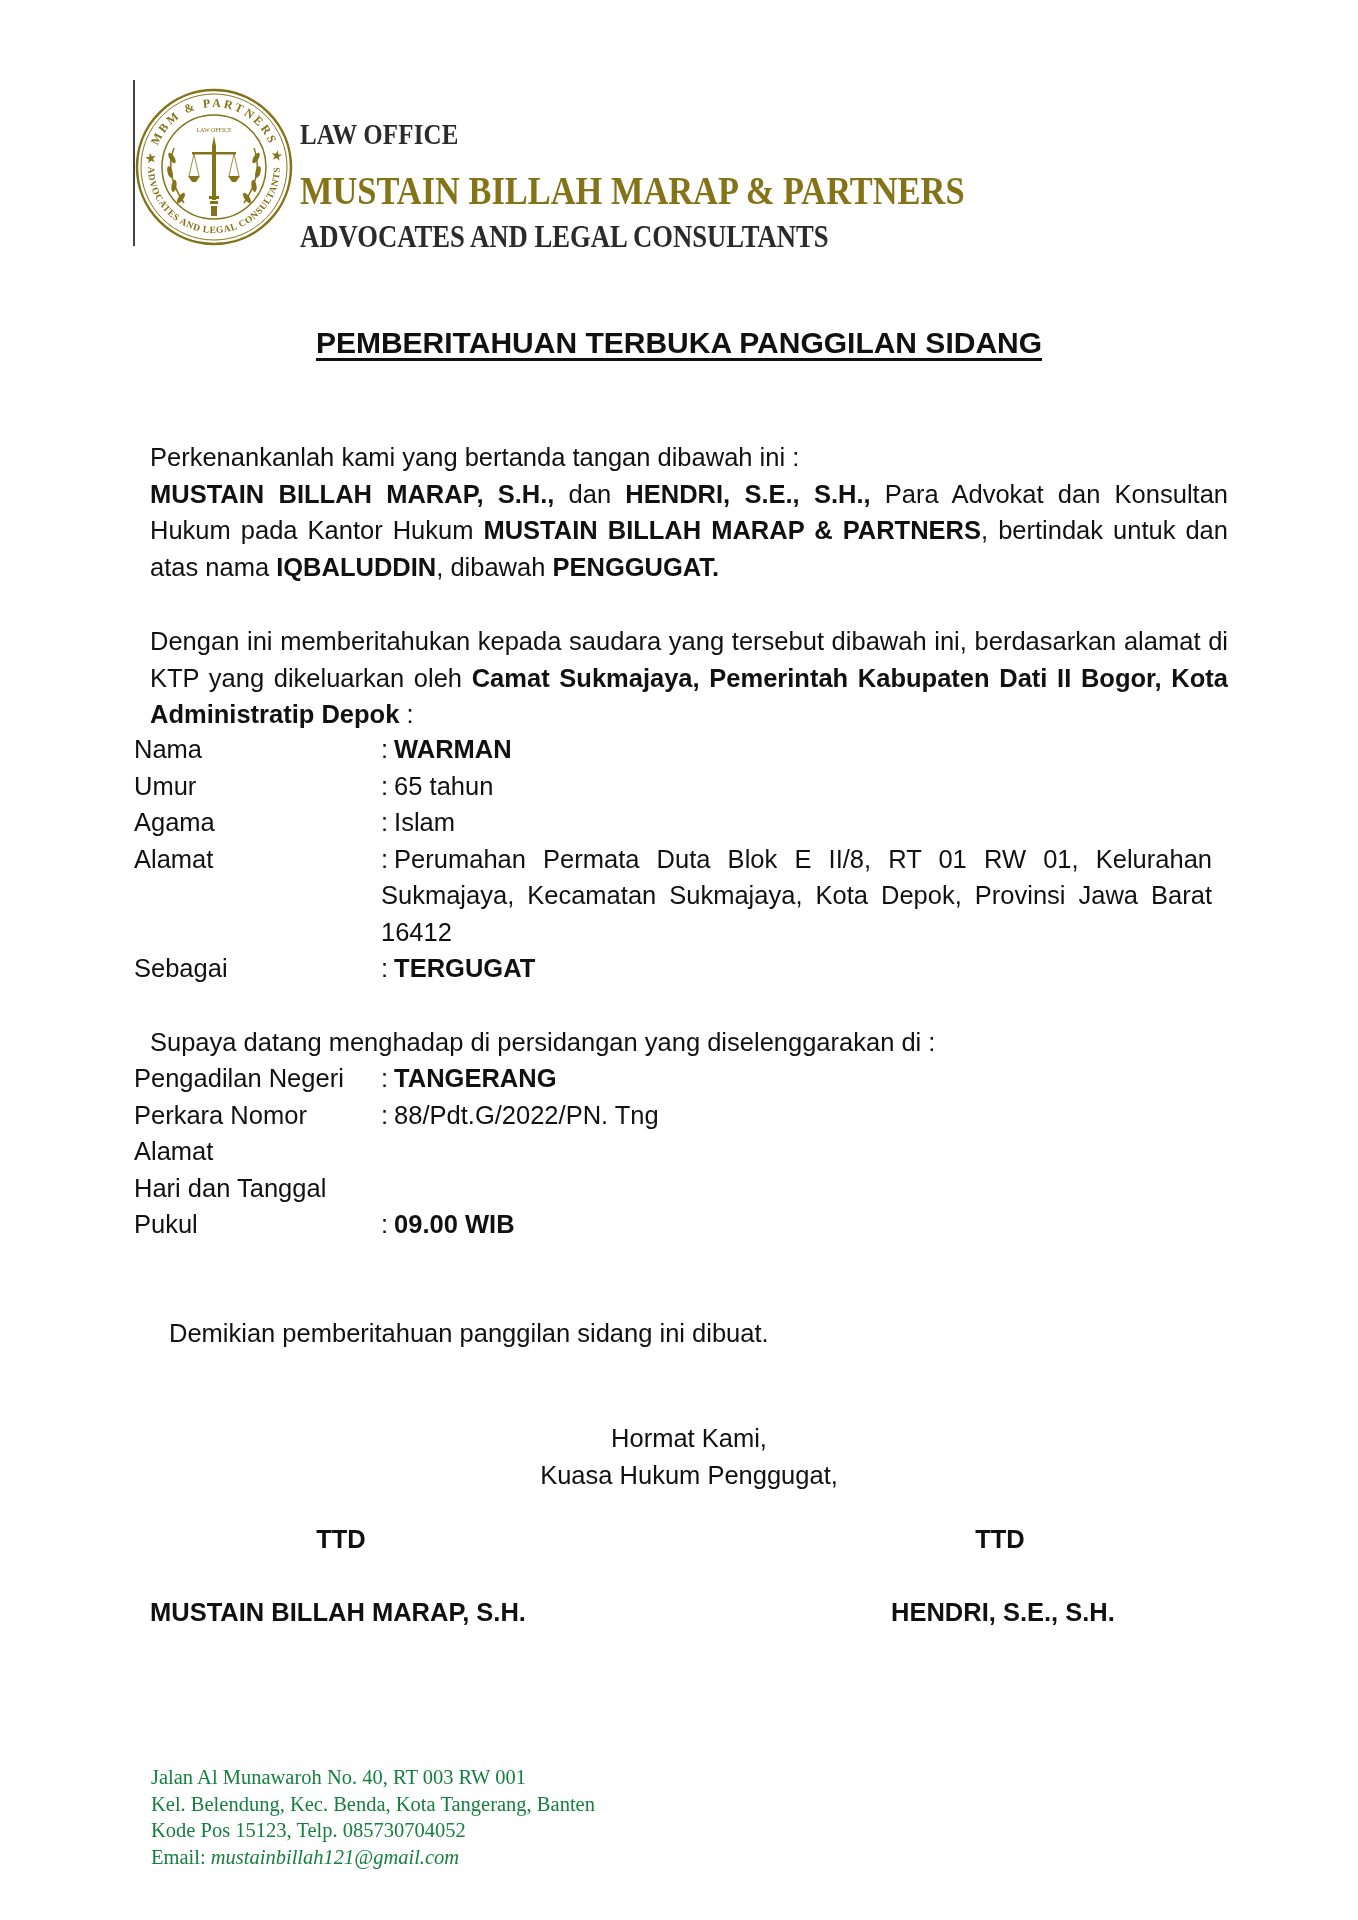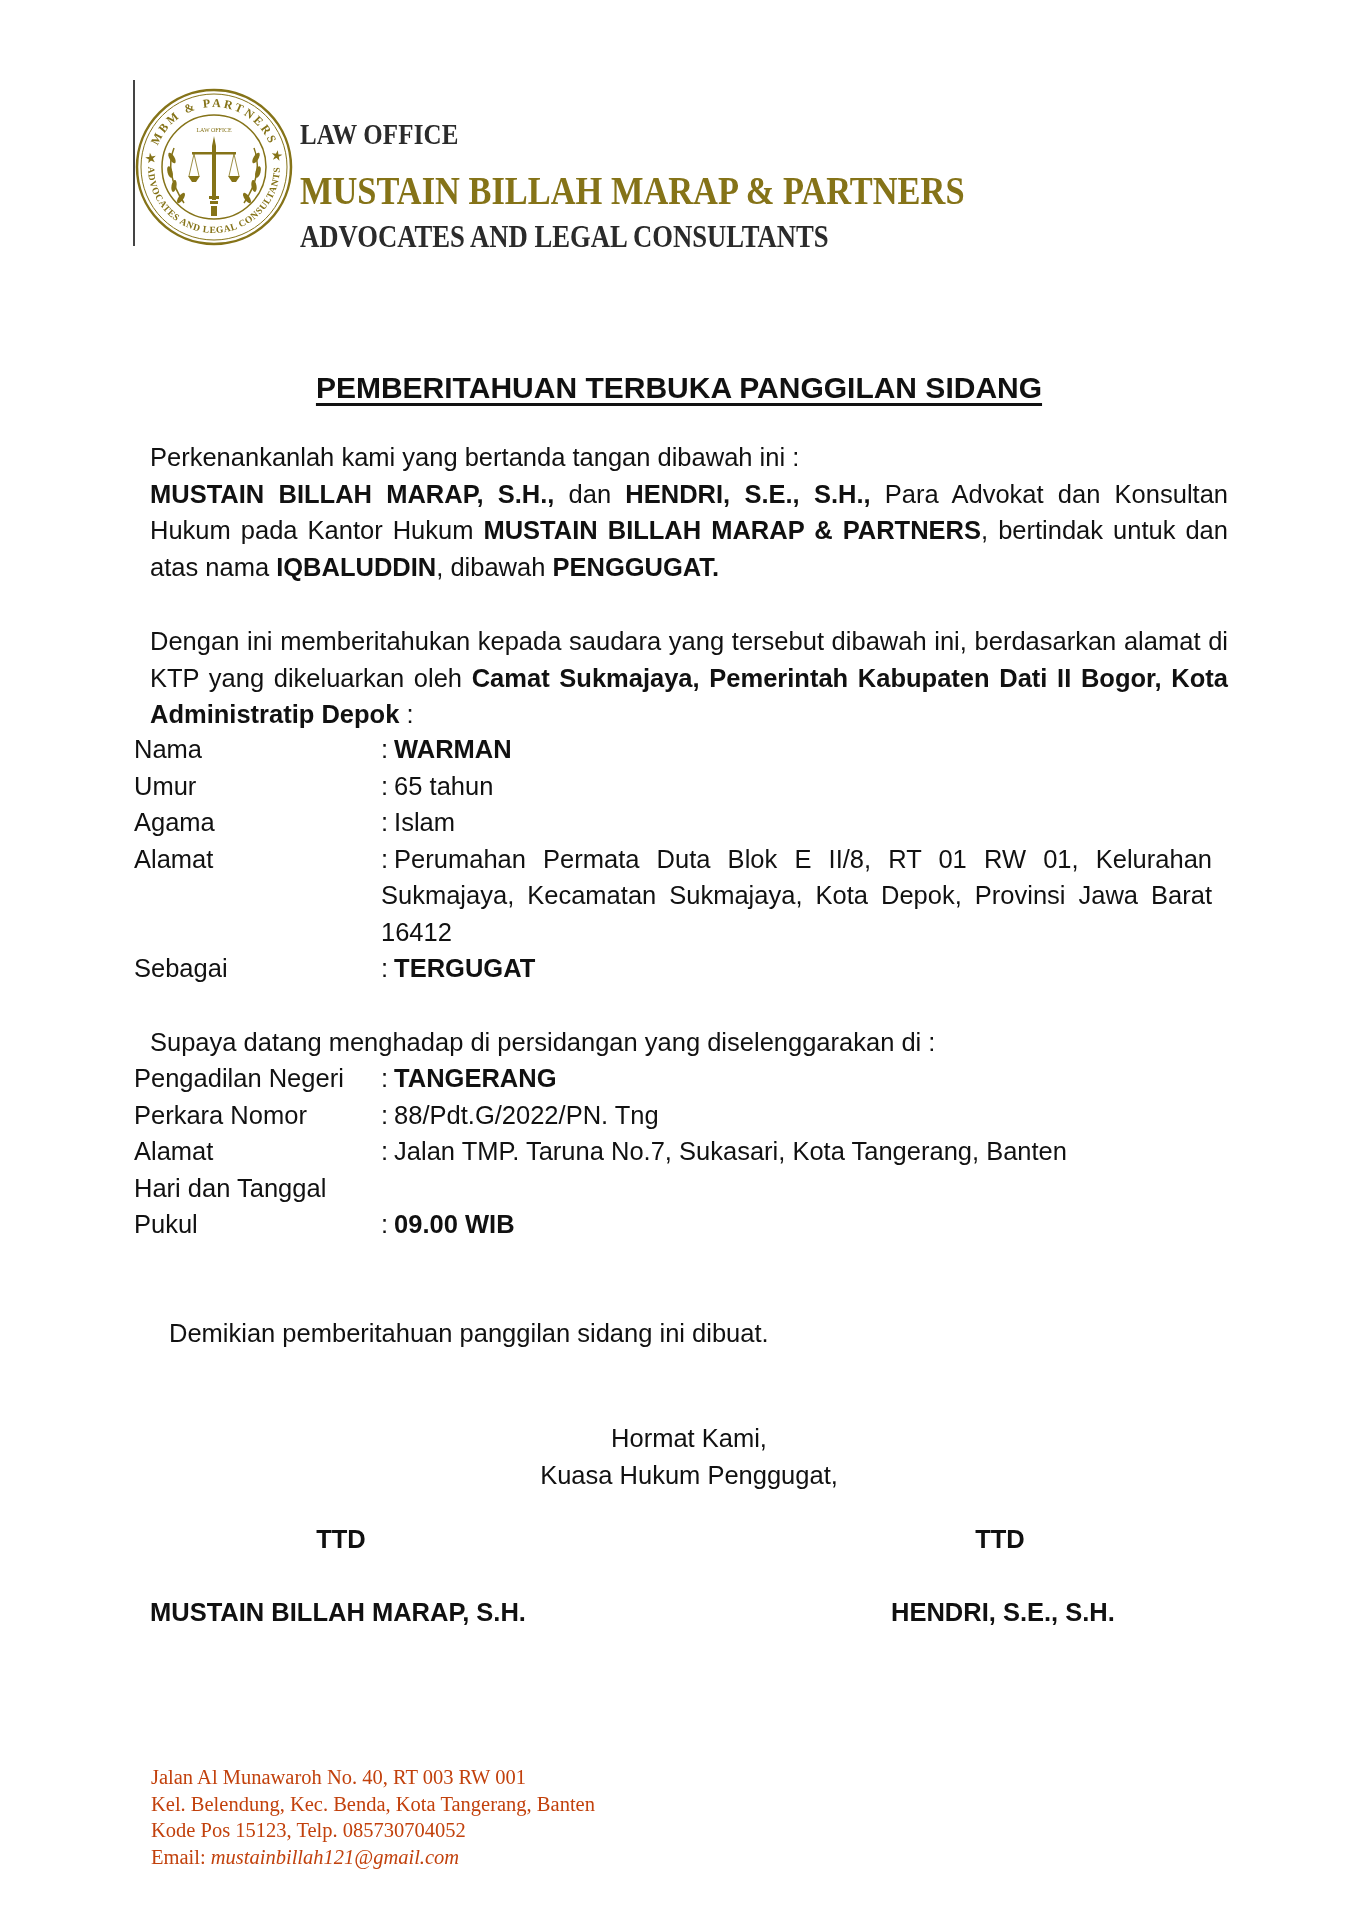--- a/index.html
+++ b/index.html
@@ -9,21 +9,21 @@
   
   .lh-rule { position: absolute; left: 133px; top: 80px; width: 1.5px; height: 166px; background: #444; }
   .logo { position: absolute; left: 134px; top: 88px; width: 160px; height: 158px; }
   .lh-text { position: absolute; left: 300px; font-family: "Liberation Serif", "DejaVu Serif", serif; font-weight: bold; white-space: nowrap; }
   .lh-office { top: 118px; font-size: 29px; color: #2b2b2b; transform: scaleX(0.86); transform-origin: left center; letter-spacing: 0.2px; }
   .lh-firm { top: 167px; font-size: 40px; color: #857318; transform: scaleX(0.86); transform-origin: left center; }
   .lh-sub { top: 219px; font-size: 31px; color: #2b2b2b; transform: scaleX(0.86); transform-origin: left center; }
 
   
   .doc { font-family: "Liberation Sans", "DejaVu Sans", sans-serif; font-size: 25.5px; color: #111; }
-  .title { position: absolute; left: 0; width: 1358px; top: 326px; text-align: center; font-weight: bold; font-size: 30px; margin-top: 45px; }
+  .title { position: absolute; left: 0; width: 1358px; top: 326px; text-align: center; font-weight: bold; font-size: 30px; }
   .title span { text-decoration: underline; text-decoration-thickness: 3px; text-underline-offset: 5px; }
 
   .para { position: absolute; left: 150px; width: 1078px; line-height: 36.5px; text-align: justify; text-align-last: left; }
   .p1 { top: 439px; }
   .p2 { top: 623px; }
   b { font-weight: bold; }
 
   .kv { position: absolute; left: 134px; width: 1078px; line-height: 36.5px; }
   .kv-row { display: flex; }
   .kv-label { width: 247px; flex: 0 0 247px; }
@@ -37,21 +37,21 @@
   .center-line { position: absolute; left: 0; width: 1378px; text-align: center; }
   .hormat { top: 1424px; }
   .kuasa { top: 1461px; }
   .ttd { position: absolute; font-weight: bold; top: 1525px; transform: translateX(-50%); }
   .ttd-left { left: 341px; }
   .ttd-right { left: 1000px; }
   .signame { position: absolute; font-weight: bold; top: 1598px; white-space: nowrap; }
   .sig-left { left: 150px; }
   .sig-right { left: 891px; }
 
-  .footer { position: absolute; left: 151px; top: 1764px; font-family: "Liberation Serif", "DejaVu Serif", serif; font-size: 20.5px; line-height: 26.5px; color: #c2410c; }
+  .footer { position: absolute; left: 151px; top: 1764px; font-family: "Liberation Serif", "DejaVu Serif", serif; font-size: 20.5px; line-height: 26.5px; color: #15803d; }
   .footer i { font-style: italic; }
 </style>
 </head>
 <body>
 
 <div class="page">
 
   <div class="lh-rule"></div>
   <svg class="logo" viewBox="0 0 160 158">
     <defs>
@@ -140,21 +140,20 @@
       <div class="kv-row">
         <div class="kv-label">Pengadilan Negeri</div>
         <div class="kv-value"><span class="kv-colon">:</span><b>TANGERANG</b></div>
       </div>
       <div class="kv-row">
         <div class="kv-label">Perkara Nomor</div>
         <div class="kv-value"><span class="kv-colon">:</span><span>88/Pdt.G/2022/PN. Tng</span></div>
       </div>
       <div class="kv-row">
         <div class="kv-label">Alamat</div>
-        <div class="kv-value"><span class="kv-colon">:</span><span>Jalan TMP. Taruna No.7, Sukasari, Kota Tangerang, Banten</span></div>
       </div>
       <div class="kv-row">
         <div class="kv-label">Hari dan Tanggal</div>
       </div>
       <div class="kv-row">
         <div class="kv-label">Pukul</div>
         <div class="kv-value"><span class="kv-colon">:</span><b>09.00 WIB</b></div>
       </div>
     </div>
 

